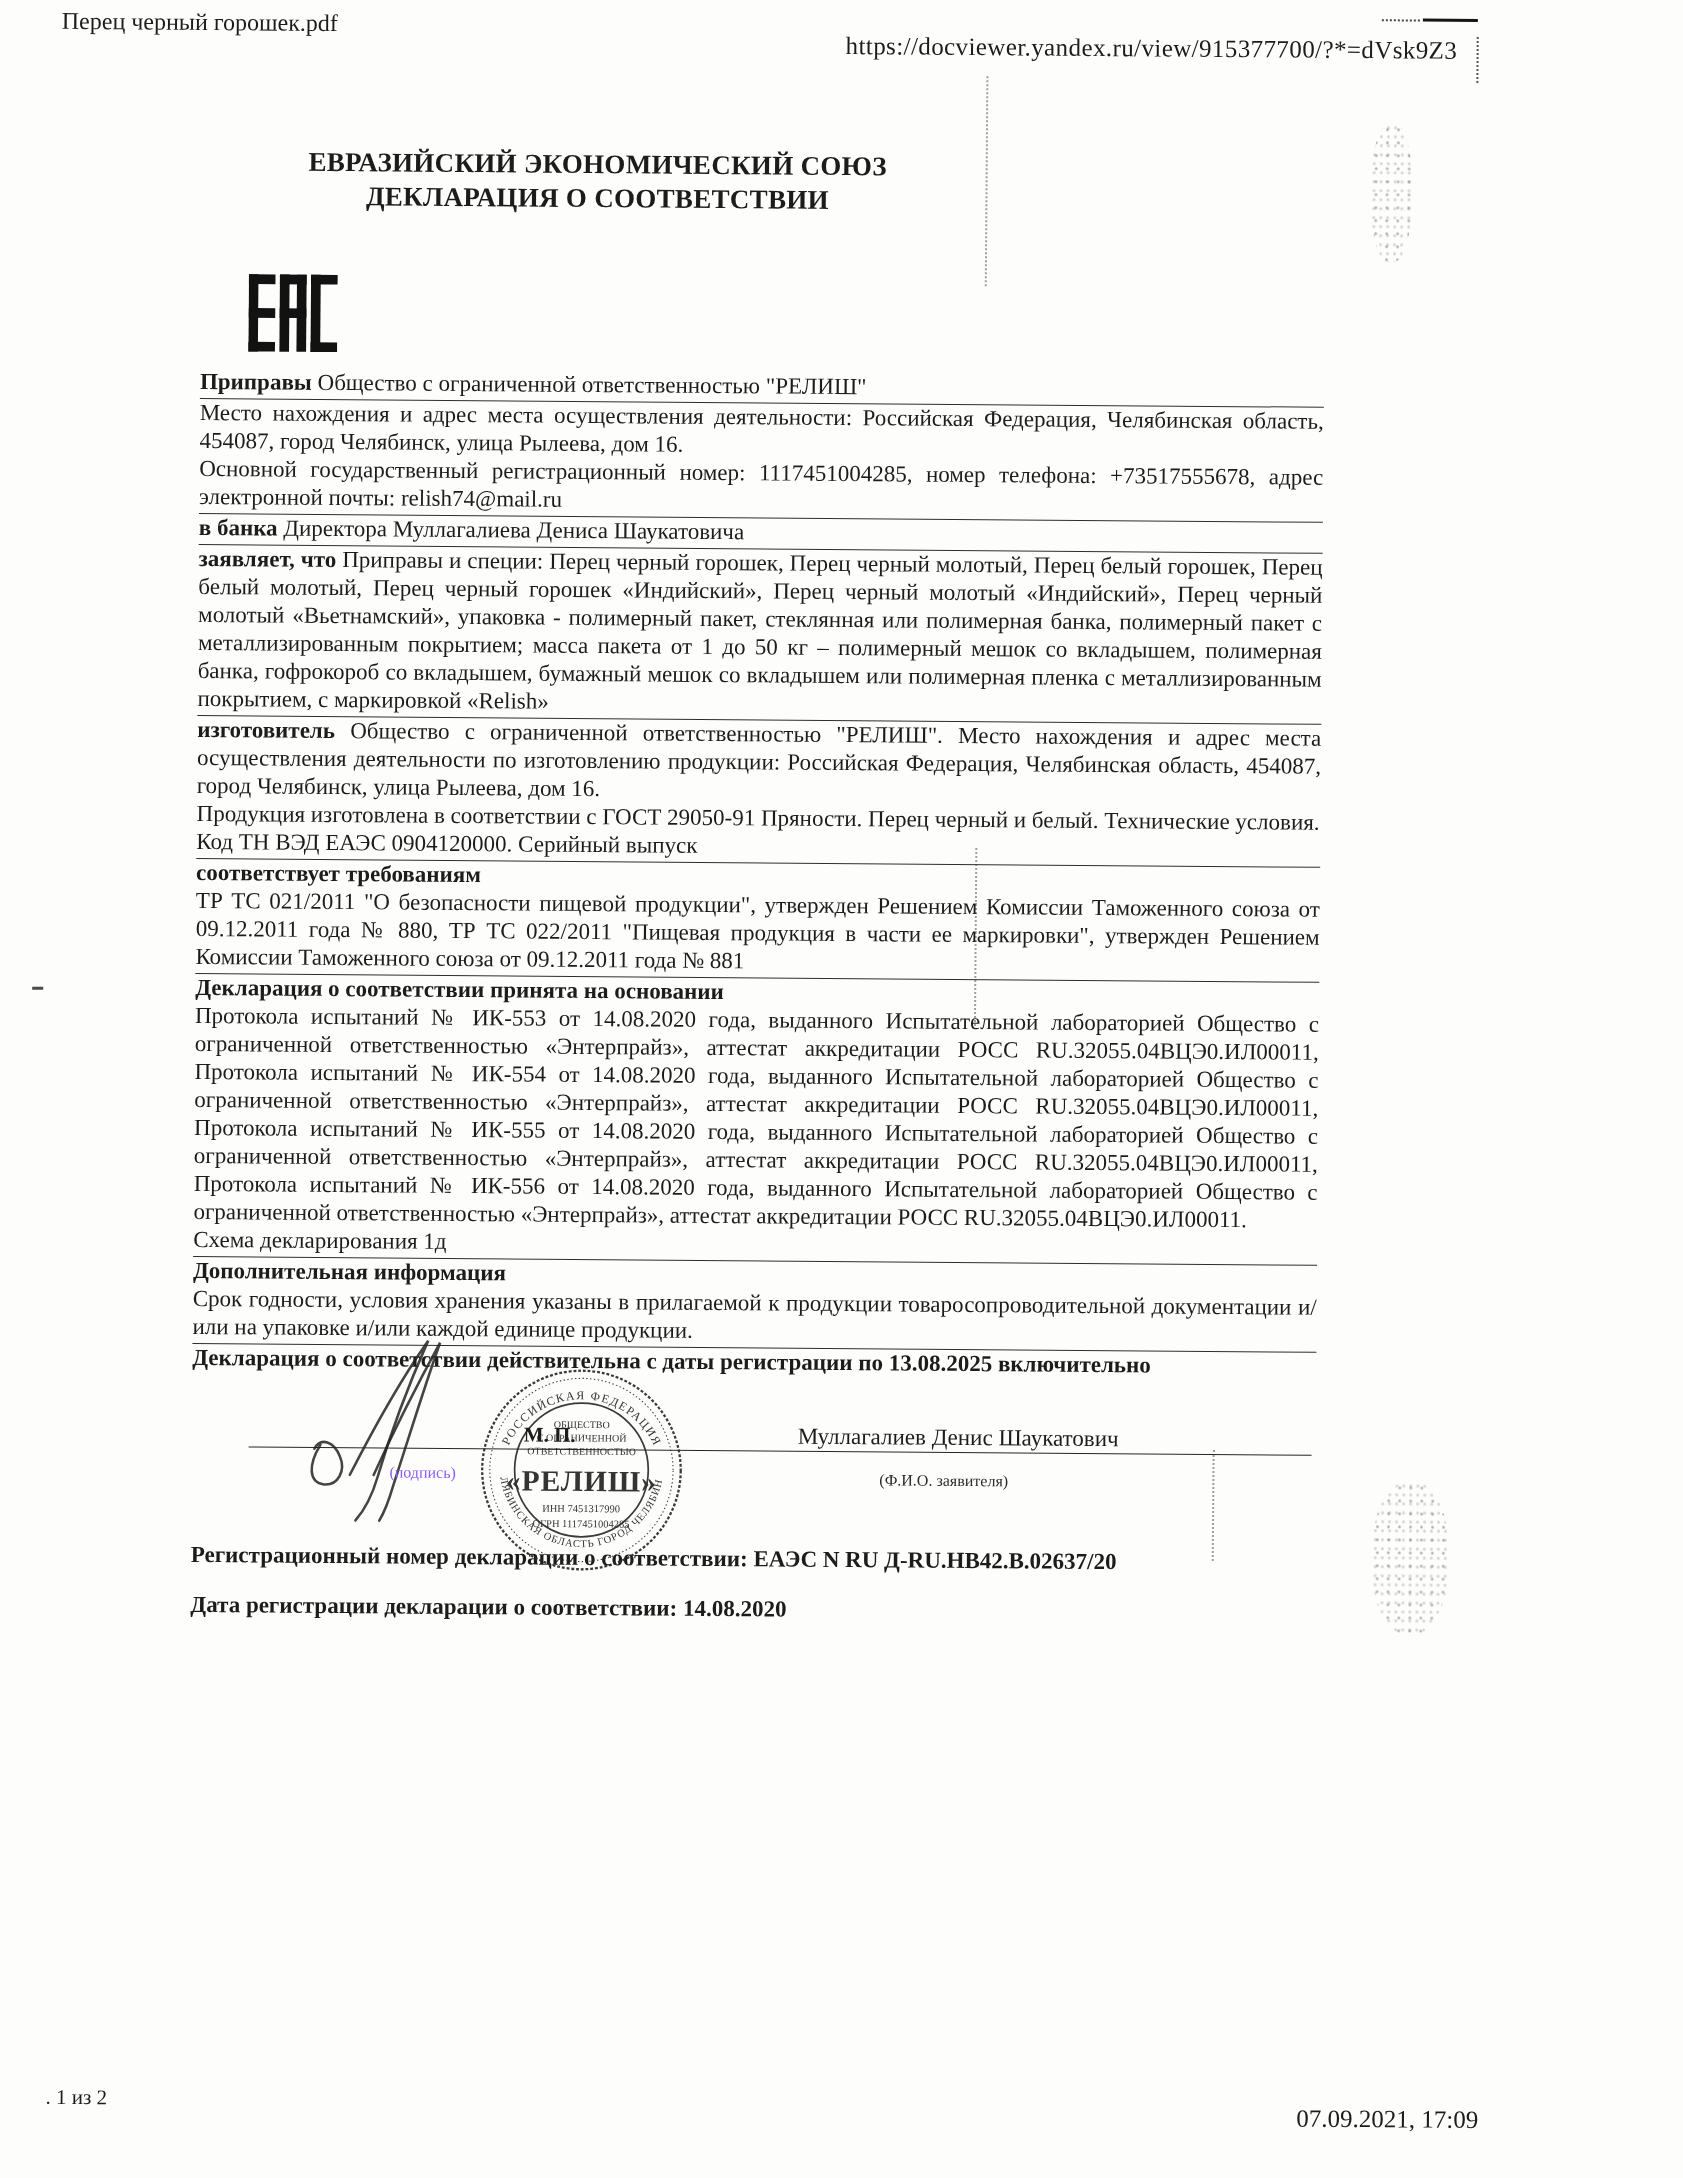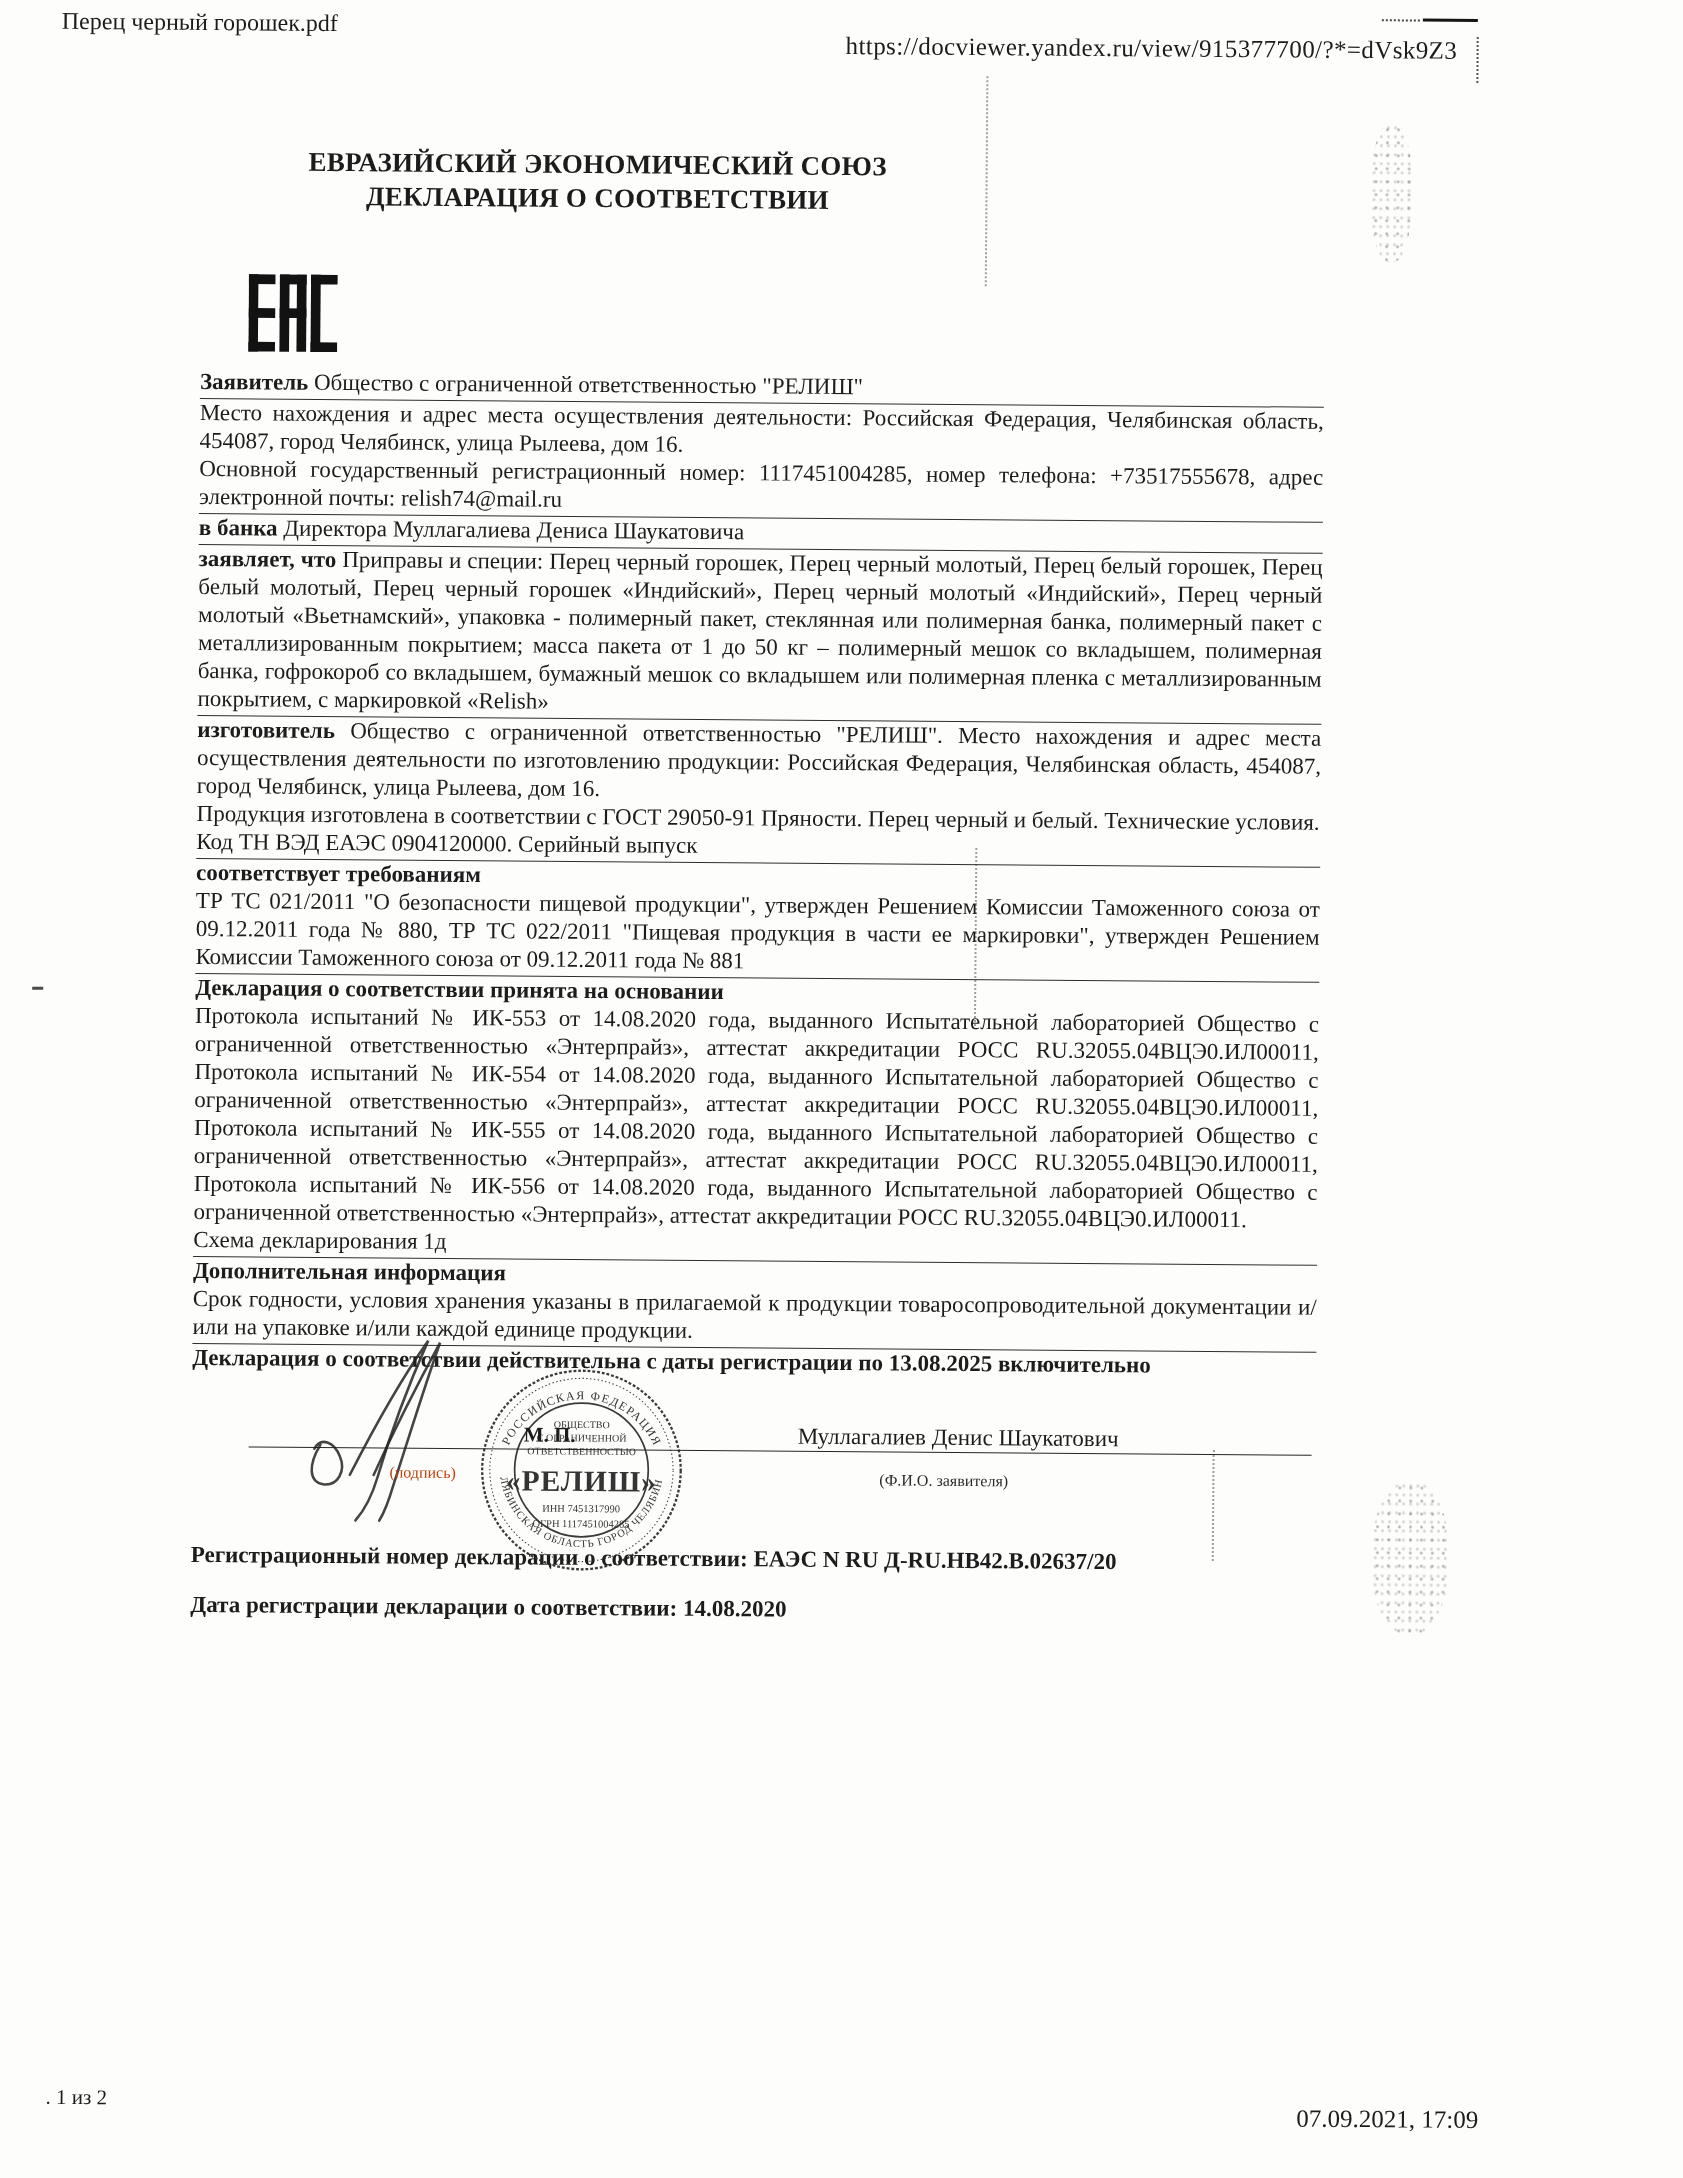--- a/index.html
+++ b/index.html
@@ -21,21 +21,21 @@
   .eac rect{fill:#121212;}
   .body-text{margin-top:156px;font-size:23px;line-height:28px;text-align:justify;}
   .sec{border-bottom:1.6px solid #2e2e2e;padding-bottom:2px;margin-bottom:3px;}
   .sec-plain{margin-bottom:2px;}
   .b{font-weight:bold;}
   .heading{font-weight:bold;text-align:left;}
   
   .sig-area{position:relative;height:158px;margin-top:2px;}
   .sig-line{position:absolute;left:57px;right:4px;top:72px;border-top:1.7px solid #262626;}
   .sig-svg{position:absolute;left:99px;top:-57px;width:218px;height:228px;}
-  .podpis{position:absolute;left:198px;top:83px;font-size:16px;color:#c2410c;}
+  .podpis{position:absolute;left:198px;top:83px;font-size:16px;color:#8b5cf6;}
   .mp{position:absolute;left:332px;top:44px;font-size:21px;font-weight:bold;z-index:3;}
   .stamp{position:absolute;left:285px;top:-12px;width:210px;height:210px;z-index:2;opacity:.92;}
   .fio-name{position:absolute;left:606px;top:44px;font-size:23px;}
   .fio-label{position:absolute;left:688px;top:87px;font-size:16px;color:#2a2a2a;}
   .reg{font-weight:bold;font-size:23px;line-height:30px;margin-top:8px;position:relative;z-index:1;text-align:left;}
   .reg2{margin-top:20px;}
   
   .page-ind{position:absolute;left:62px;top:2091px;font-size:21px;}
   .timestamp{position:absolute;left:1313px;top:2101px;font-size:25px;}
   
@@ -86,21 +86,21 @@
         <rect x="65" y="0" width="13" height="104"></rect>
       <rect x="42" y="0" width="36" height="13"></rect>
         <rect x="42" y="45.5" width="36" height="13"></rect>
       <rect x="84" y="0" width="13" height="104"></rect>
         <rect x="84" y="0" width="36" height="13"></rect>
       <rect x="84" y="91" width="36" height="13"></rect>
     </svg>
 
     <div class="body-text">
 
-      <p class="sec" style="margin:0"><span class="b">Заявитель</span> <span>Общество с ограниченной ответственностью "РЕЛИШ"</span></p>
+      <p class="sec" style="margin:0"><span class="b">Приправы</span> <span>Общество с ограниченной ответственностью "РЕЛИШ"</span></p>
 
       <p class="sec-plain" style="margin:0">Место нахождения и адрес места осуществления деятельности: Российская Федерация, Челябинская область, 454087, город Челябинск, улица Рылеева, дом 16.</p>
       <p class="sec" style="margin:0">Основной государственный регистрационный номер: 1117451004285, номер телефона: +73517555678, адрес электронной почты: relish74@mail.ru</p>
 
       <p class="sec" style="margin:0"><span class="b">в банка</span> <span>Директора  Муллагалиева Дениса Шаукатовича</span></p>
 
       <p class="sec" style="margin:0"><span class="b">заявляет, что</span> <span>Приправы и специи: Перец черный горошек, Перец черный молотый, Перец белый горошек, Перец белый молотый, Перец черный горошек «Индийский», Перец черный молотый «Индийский», Перец черный молотый «Вьетнамский», упаковка - полимерный пакет, стеклянная или полимерная банка, полимерный пакет с металлизированным покрытием; масса пакета от 1 до 50 кг – полимерный мешок со вкладышем, полимерная банка, гофрокороб со вкладышем, бумажный мешок со вкладышем или полимерная пленка с металлизированным покрытием, с маркировкой «Relish»</span></p>
 
       <p class="sec-plain" style="margin:0"><span class="b">изготовитель</span> <span>Общество с ограниченной ответственностью "РЕЛИШ". Место нахождения и адрес места осуществления деятельности по изготовлению продукции: Российская Федерация, Челябинская область, 454087, город Челябинск, улица Рылеева, дом 16.</span></p>
 

